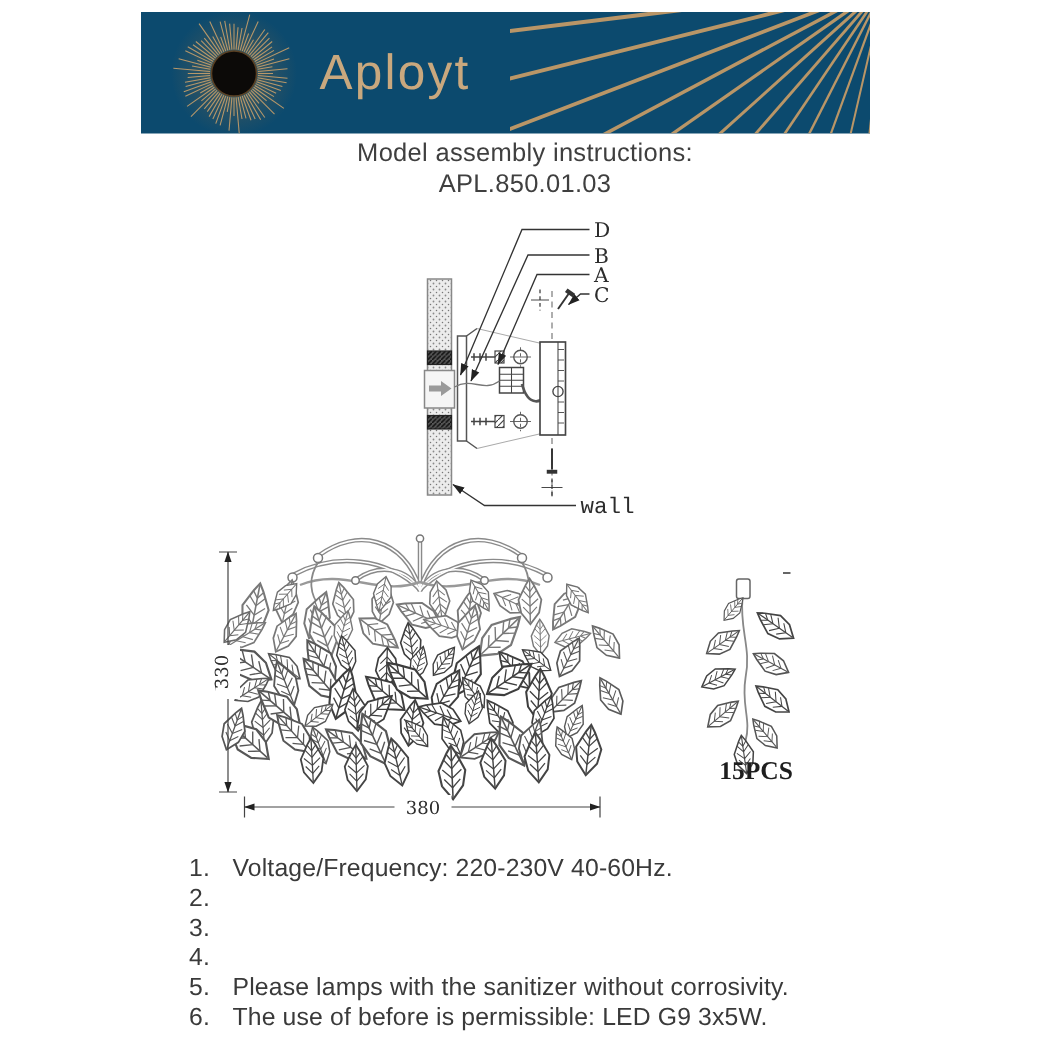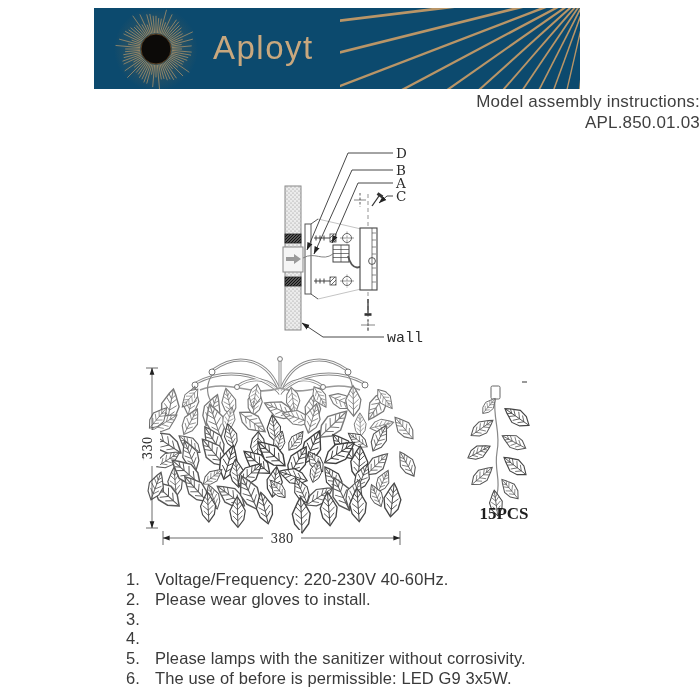--- a/index.html
+++ b/index.html
@@ -9,21 +9,21 @@
   
   .banner{position:absolute;left:94px;top:8px;width:486px;height:81px;
           background:#0c4a6e;overflow:hidden}
   .banner svg{position:absolute;top:0}
   .sb{left:0}
   .cr{right:0}
   .brand{position:absolute;left:119px;top:21px;font-size:33px;color:#c9a87e;
          letter-spacing:1.5px;font-weight:400}
 
   
-  .title{position:absolute;left:0;top:91px;width:700px;text-align:right;
+  .title{position:absolute;left:0;top:91px;width:700px;text-align:center;
          color:#3f3f3f;font-size:17px;line-height:21px;letter-spacing:.2px}
 
   
   .diagram{position:absolute;left:120px;top:140px}
 
   
   .ilist{position:absolute;left:126px;top:570px;width:470px;color:#3a3a3a;
          font-size:16.5px;letter-spacing:.1px}
   .ilist .row{display:flex;line-height:19.8px}
   .ilist .num{width:22px;flex:none}
@@ -399,21 +399,20 @@
   </g>
 </svg>
 
 <div class="ilist">
   <div class="row">
     <span class="num">1.</span>
     <span class="txt">Voltage/Frequency: 220-230V 40-60Hz.</span>
   </div>
   <div class="row">
     <span class="num">2.</span>
-    <span class="txt">Please wear gloves to install.</span>
   </div>
   <div class="row">
     <span class="num">3.</span>
   </div>
   <div class="row">
     <span class="num">4.</span>
   </div>
   <div class="row">
     <span class="num">5.</span>
     <span class="txt">Please lamps with the sanitizer without corrosivity.</span>

